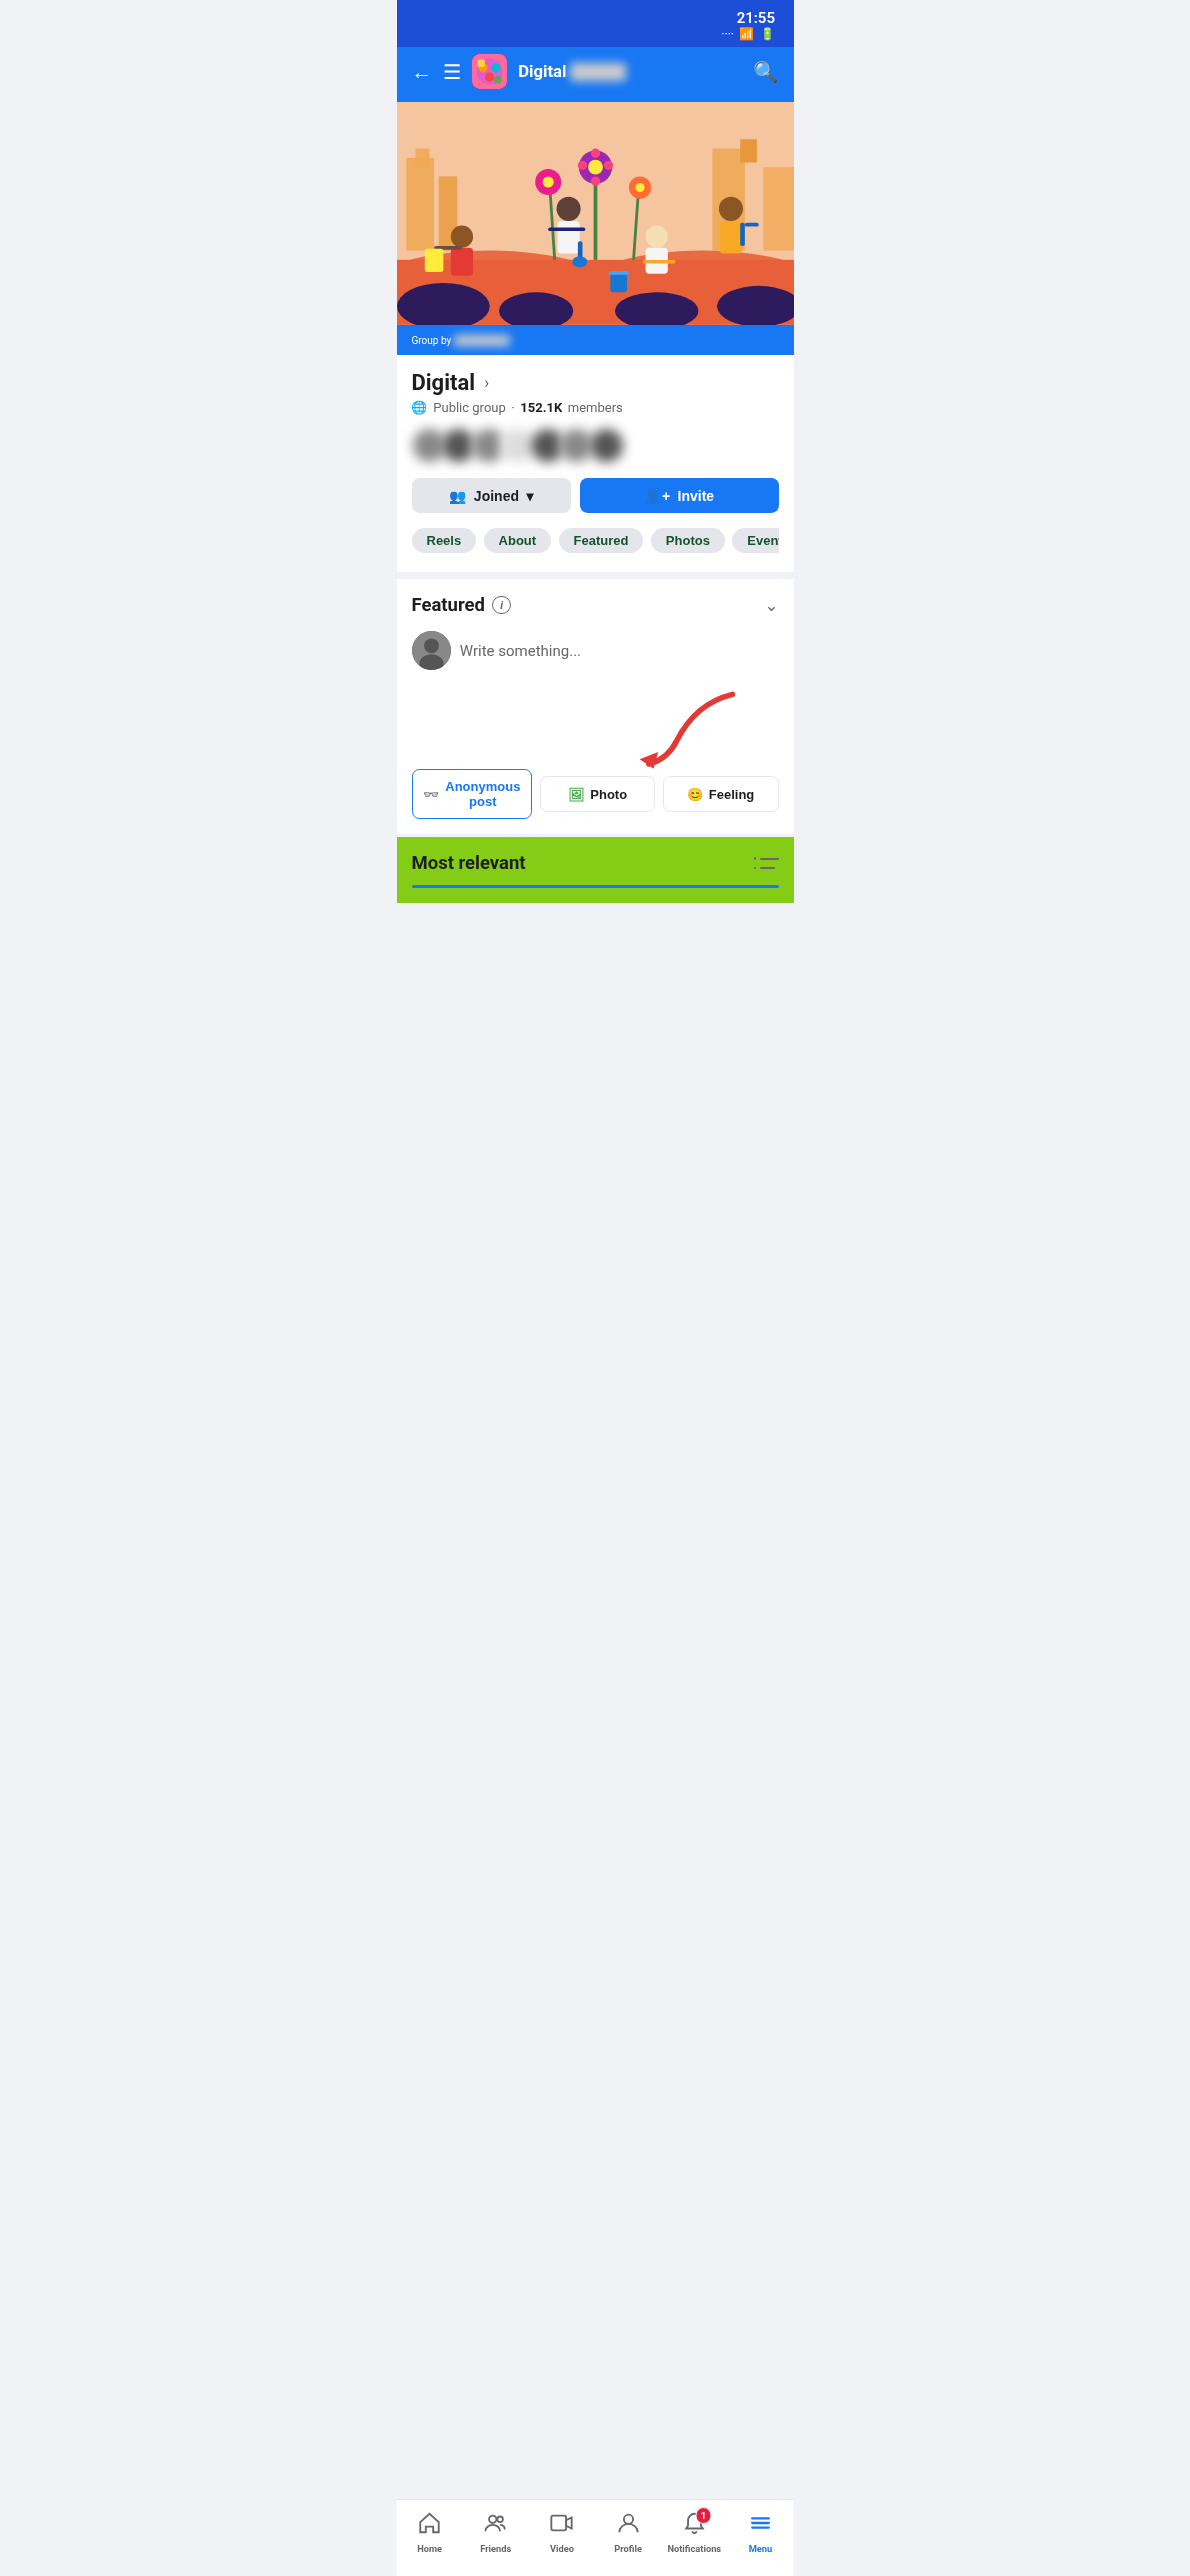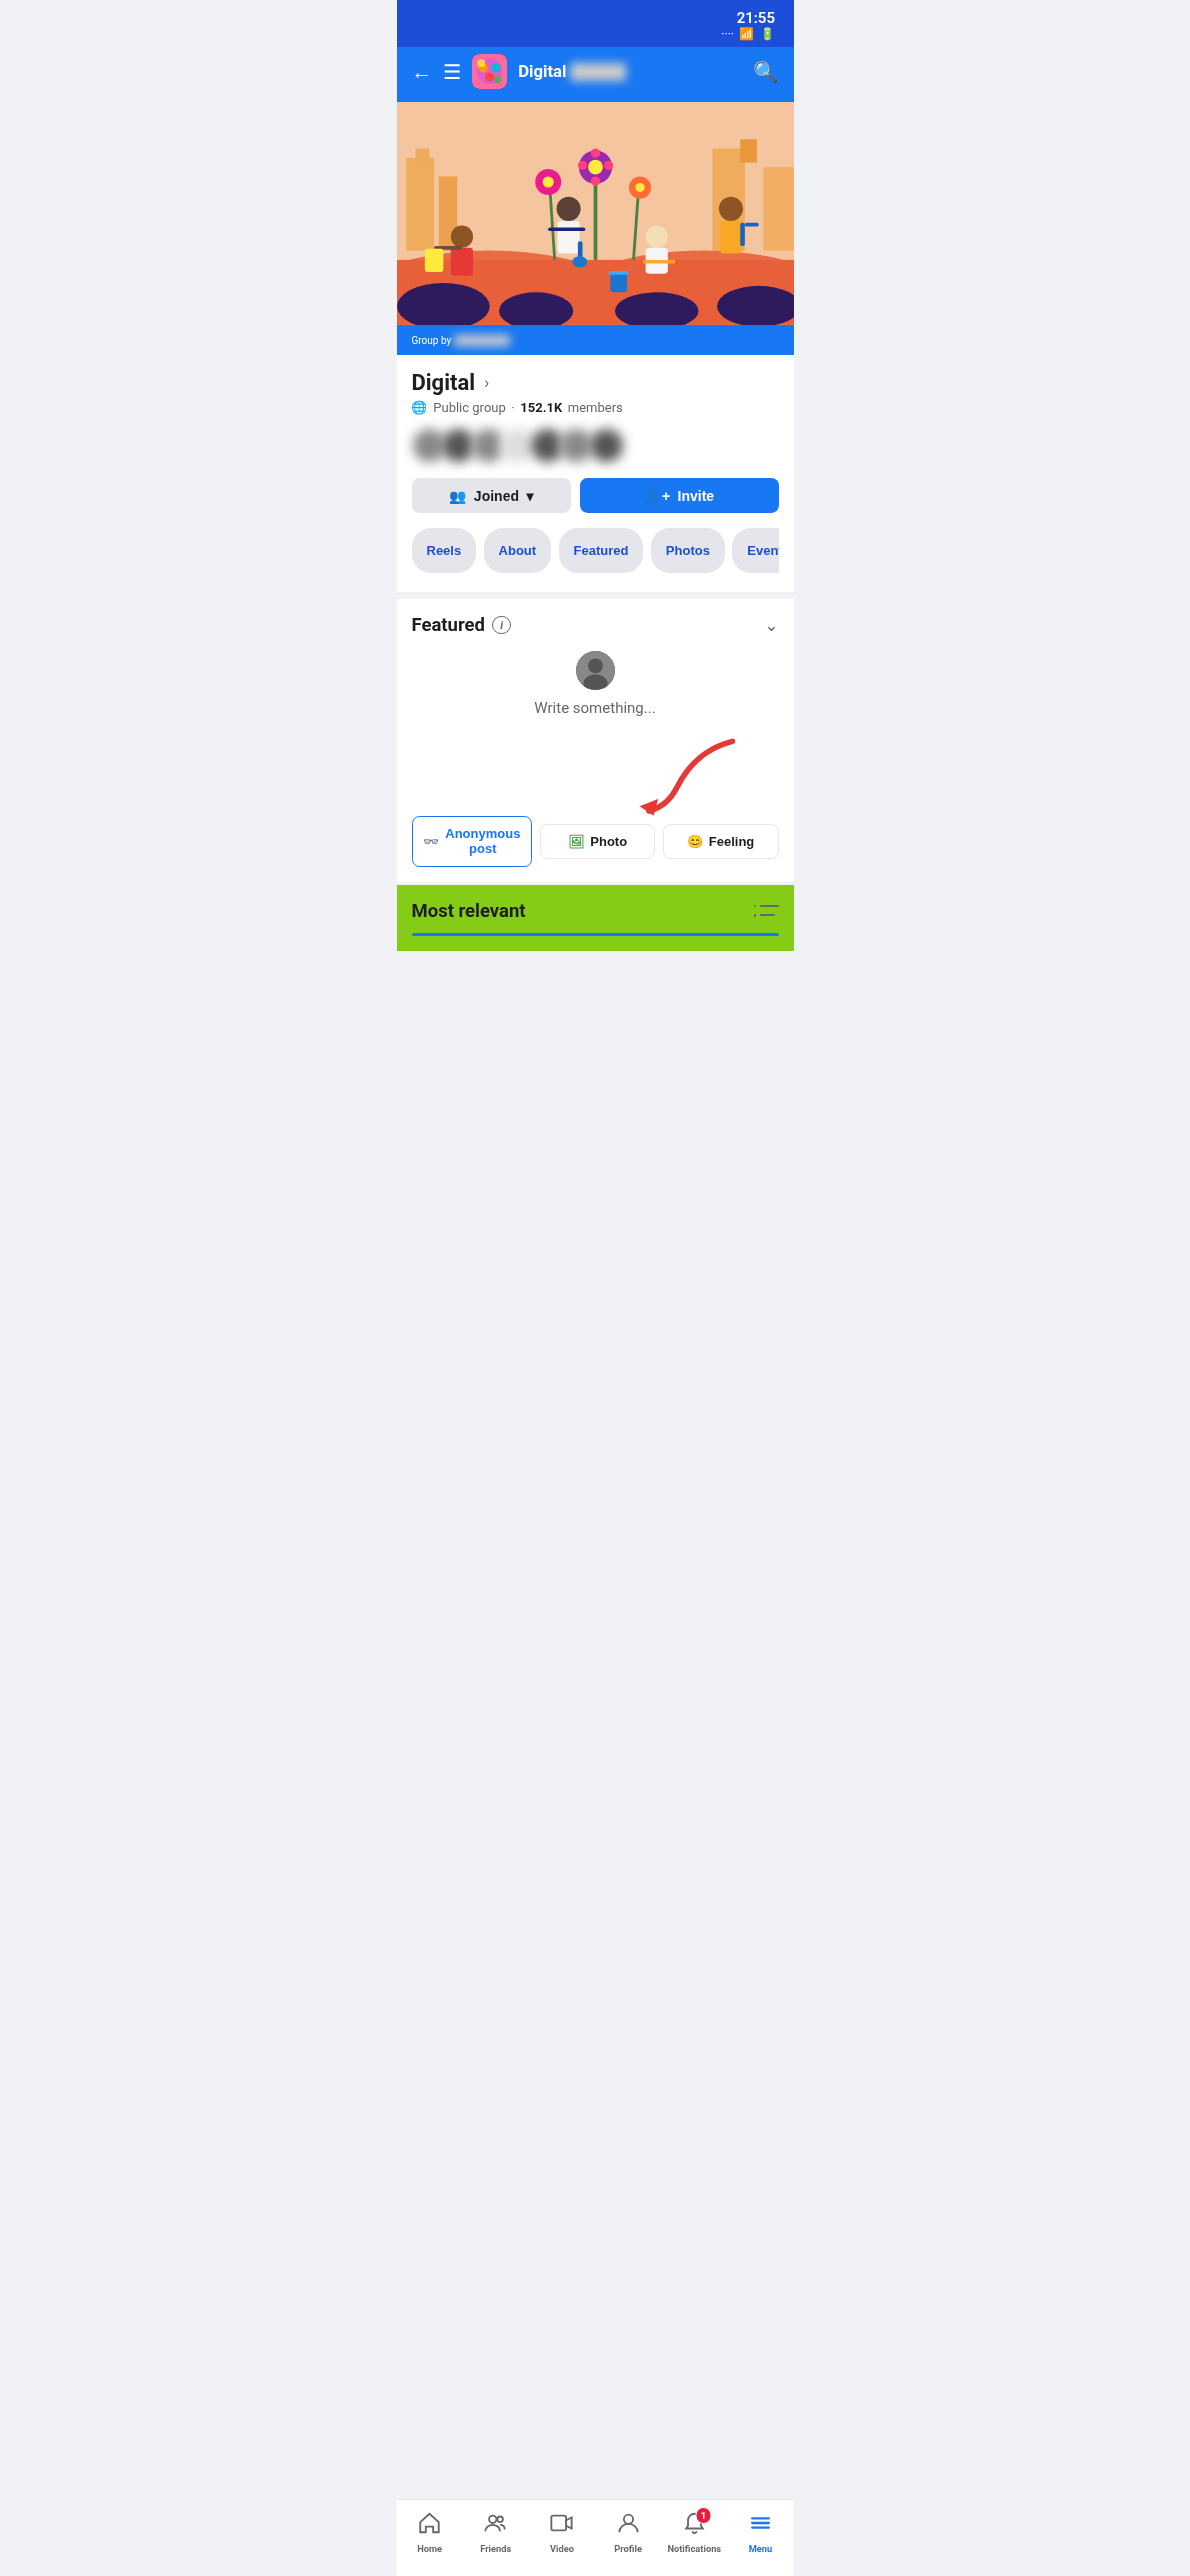--- a/index.html
+++ b/index.html
@@ -196,24 +196,24 @@
       display: flex;
       gap: 7.4px;
       overflow-x: auto;
       scrollbar-width: none;
       padding-bottom: 3.7px;
     }
     .category-tabs::-webkit-scrollbar { display: none; }
     .tab-pill {
       background: #e4e6eb;
       border-radius: 18.5px;
-      padding: 15px 15px;
+      padding: 5px 15px;
       font-size: 13px;
       font-weight: 600;
-      color: #1d4ed8;
+      color: #14532d;
       white-space: nowrap;
       cursor: pointer;
       border: none;
     }
 
     
     .divider {
       height: 7.4px;
       background: #f0f2f5;
     }
@@ -256,21 +256,20 @@
       color: #65676b;
       font-size: 16.7px;
     }
 
     
     .write-post {
       display: flex;
       align-items: center;
       gap: 9.3px;
       margin-bottom: 15px;
-      flex-direction: column;
     }
     .post-avatar {
       width: 39px;
       height: 39px;
       border-radius: 50%;
       background: #888;
       overflow: hidden;
       display: flex;
       align-items: center;
       justify-content: center;

